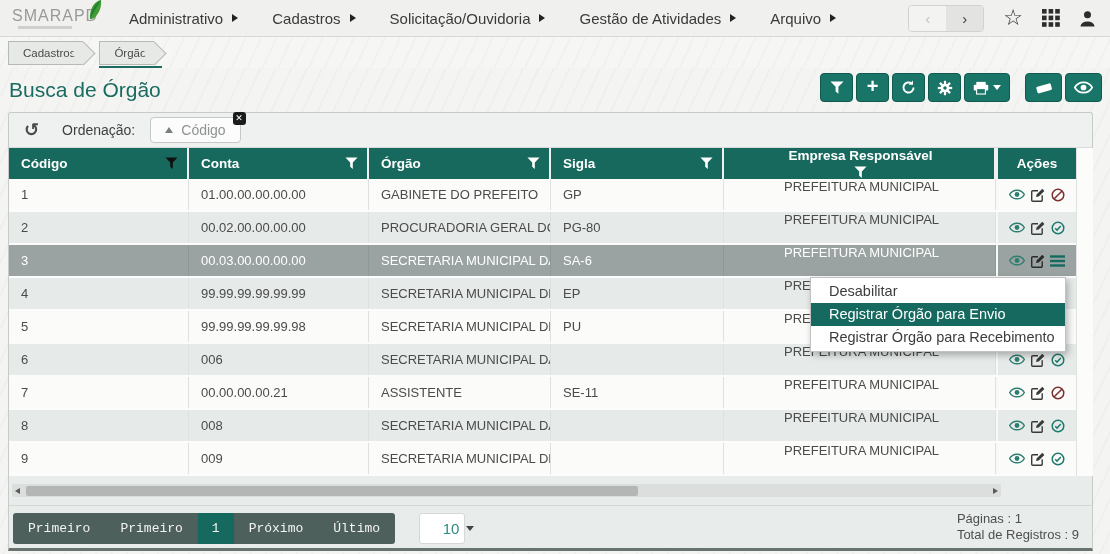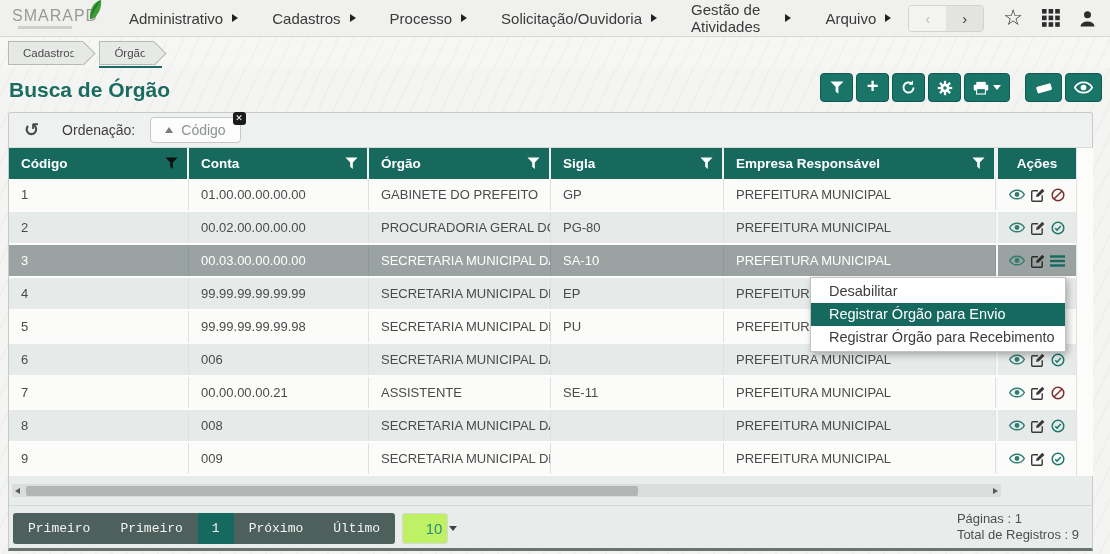--- a/index.html
+++ b/index.html
@@ -33,21 +33,21 @@
               display:flex; align-items:center; }
   .crumb { position:relative; height:24px; line-height:22px; padding:0 8px 0 14px; background:#e7e9e7;
            border:1px solid #b5bab7; border-right:none; font-size:11.5px; color:#4a4a4a; margin-right:16px; }
   .crumb::after { content:''; position:absolute; right:-8.5px; top:3px; width:16px; height:16px;
            background:#e7e9e7; border-top:1px solid #b5bab7; border-right:1px solid #b5bab7;
            transform:rotate(45deg); }
   .crumb.first { margin-left:8px; z-index:2; }
   .crumb .u { position:absolute; left:-1px; right:-8px; bottom:-4px; height:2px; background:#1d6b60; }
 
   
-  .title { position:absolute; top:78px; left:9px; font-size:21px; font-weight:bold; color:#1a6b60; }
+  .title { position:absolute; top:78px; left:9px; font-size:21px; font-weight:normal; color:#1a6b60; }
   .toolbar { position:absolute; top:73px; right:8px; display:flex; gap:3px; align-items:center; z-index:6; }
   .tbtn { width:33px; height:29px; background:#187568; border:1px solid #125a50; border-radius:4px;
           display:flex; align-items:center; justify-content:center; color:#fff; cursor:pointer; }
   .tbtn.print { width:46px; gap:4px; }
   .tbtn.wide { width:37px; }
   .tspace { width:9px; }
   .plus { font-size:20px; font-weight:bold; margin-top:-2px; }
   .caret-d { width:0; height:0; border-top:5px solid #fff; border-left:4px solid transparent;
              border-right:4px solid transparent; }
 
@@ -66,21 +66,21 @@
   .chipx { position:absolute; top:-6px; right:-6px; width:13px; height:13px; background:#1b1b1b;
            border-radius:3px; color:#fff; font-size:9px; line-height:13px; text-align:center;
            font-weight:bold; cursor:pointer; }
 
   
   .tbl { position:absolute; top:35px; left:0; width:1067px; }
   .thead { display:flex; height:31px; }
   .th { background:#17695e; color:#fff; display:flex; align-items:center; justify-content:space-between;
         padding:0 9px 0 12px; font-size:13.5px; font-weight:bold; border-right:2px solid #eef1f0; }
   .th.c5 { justify-content:center; border-left:2px solid #eef1f0; border-right:none; padding:0; }
-  .c0{width:180px;} .c1{width:180px;} .c2{width:182px;} .c3{width:173px;} .c4{width:272px;} .c5{width:80px;}
+  .c0{width:180px;} .c1{width:180px;} .c2{width:182px;} .c3{width:173px;} .c4{width:272px;flex-direction:column;} .c5{width:80px;}
   .trow { display:flex; height:33px; border-bottom:2px solid #fbfcfb; cursor:pointer; }
   .trow.odd  { background:#fbfbf9; }
   .trow.even { background:#e6eae9; }
   .trow.sel  { background:#9aa3a1; }
   .td { padding:0 8px 0 12px; font-size:13px; color:#4b4b4b; display:flex; align-items:center;
         border-right:1px solid #dde1df; white-space:nowrap; overflow:hidden; }
   .trow.sel .td { color:#fff; border-right-color:#8e9896; }
   .td.c5 { justify-content:space-between; padding:0 11px; border-left:2px solid #f7f8f7; border-right:none; }
   .ai { display:flex; align-items:center; cursor:pointer; }
   .eye{color:#2e7d71;} .edit{color:#3a3a3a;} .blk{color:#7c2f2f;} .chk{color:#1d7a6d;} .ham{color:#156a5f;}
@@ -96,21 +96,21 @@
           border-top:3.5px solid transparent; border-bottom:3.5px solid transparent; }
   .sb-r { position:absolute; right:3px; top:3.5px; width:0; height:0; border-left:5px solid #5a5a5a;
           border-top:3.5px solid transparent; border-bottom:3.5px solid transparent; }
 
   
   .pfoot { position:absolute; left:0; right:0; top:392px; bottom:0; border-top:1px solid #d3d8d6; }
   .pagwrap { position:absolute; left:4px; top:7px; display:flex; align-items:center; }
   .pagbar { display:flex; align-items:stretch; height:31px; background:#4e605c; border-radius:3px; overflow:hidden; }
   .pbtn { color:#f3f4f3; font-size:13px; padding:0 15px; display:flex; align-items:center; cursor:pointer;font-family:Liberation Mono, monospace; }
   .pbtn.active { background:#15695e; padding:0 14px; }
-  .psel { margin-left:7px; width:46px; height:31px; background:#bef264; border:1px solid #d5d8d6;
+  .psel { margin-left:24px; width:46px; height:31px; background:#ffffff; border:1px solid #d5d8d6;
           border-radius:3px; color:#2a8c7e; font-size:15px; display:flex; align-items:center;
           justify-content:center; gap:7px; cursor:pointer;padding-left:33px; }
   .psel .caret { width:0; height:0; border-top:5px solid #444; border-left:4px solid transparent;
           border-right:4px solid transparent; }
   .totals { position:absolute; right:13px; top:5px; font-size:13px; color:#4f4f4f; line-height:16px; }
 
   
   .ctxmenu { position:absolute; left:810px; top:277px; width:256px; background:#fff;
              border:1px solid #c2c2c2; box-shadow:2px 3px 7px rgba(0,0,0,.28); z-index:40; padding:2px 0; }
   .ctxitem { height:23px; line-height:23px; padding-left:18px; font-size:14.5px; color:#3c3c3c;
@@ -134,24 +134,20 @@
     <div class="menu">
       <div class="mitem">
           <span>Administrativo</span>
           <span class="tri-r"></span>
         </div>
       <div class="mitem">
           <span>Cadastros</span>
           <span class="tri-r"></span>
         </div>
       <div class="mitem">
-          <span>Processo</span>
-          <span class="tri-r"></span>
-        </div>
-      <div class="mitem">
           <span>Solicitação/Ouvidoria</span>
           <span class="tri-r"></span>
         </div>
       <div class="mitem">
           <span>Gestão de Atividades</span>
           <span class="tri-r"></span>
         </div>
       <div class="mitem">
           <span>Arquivo</span>
           <span class="tri-r"></span>
@@ -371,21 +367,21 @@
                 <path d="M4.8 8.3l2.1 2.1 4.3-4.6" fill="none" stroke="currentColor" stroke-width="1.7"></path>
               </svg>
             </span>
           </div>
       </div>
 
       <div class="trow sel">
         <div class="td c0">3</div>
         <div class="td c1">00.03.00.00.00.00</div>
         <div class="td c2">SECRETARIA MUNICIPAL DA...</div>
-        <div class="td c3">SA-10</div>
+        <div class="td c3">SA-6</div>
         <div class="td c4">PREFEITURA MUNICIPAL</div>
         <div class="td c5">
             <span class="ai eye">
               <svg width="16" height="11" viewBox="0 0 24 16">
                 <path d="M12 1.5C6.8 1.5 2.7 4.9 1 8c1.7 3.1 5.8 6.5 11 6.5S21.3 11.1 23 8c-1.7-3.1-5.8-6.5-11-6.5z" fill="none" stroke="currentColor" stroke-width="2.2"></path>
                 <circle cx="12" cy="8" r="3.6" fill="currentColor"></circle>
               </svg>
             </span>
             <span class="ai edit">
               <svg width="14" height="14" viewBox="0 0 16 16">

